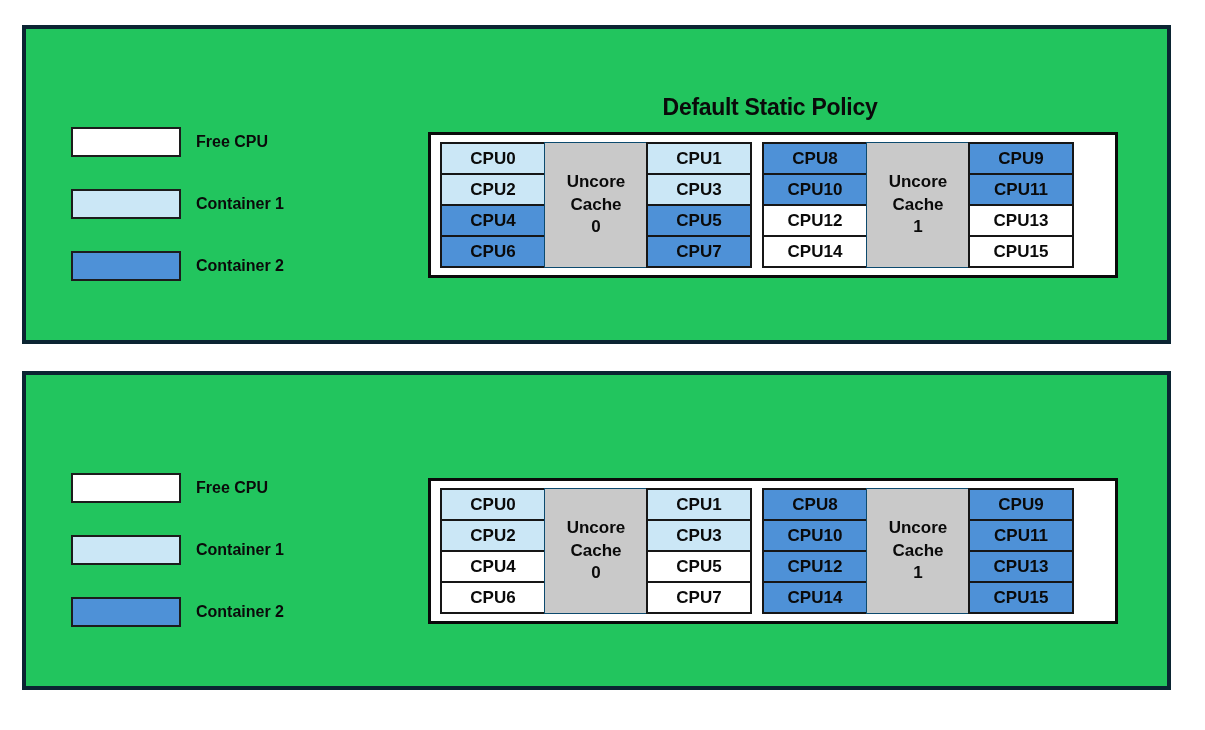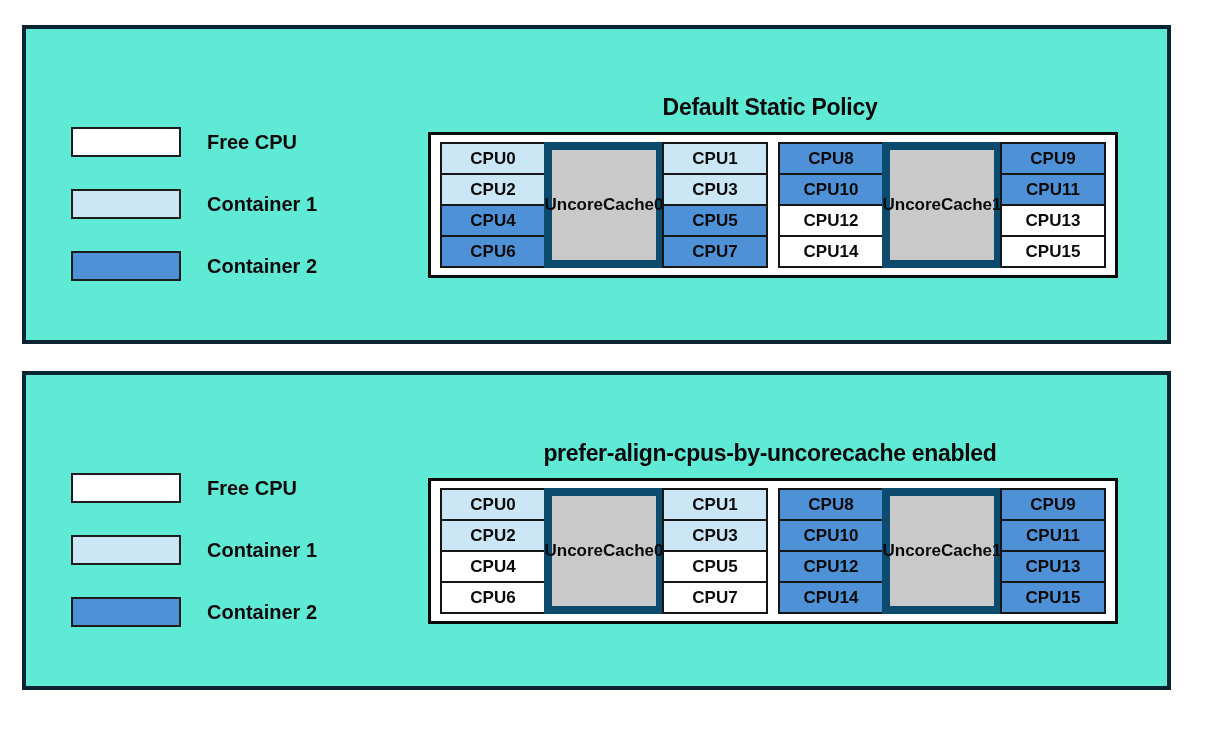--- a/index.html
+++ b/index.html
@@ -10,21 +10,21 @@
     background: #ffffff;
     font-family: "Liberation Sans", "DejaVu Sans", sans-serif;
     color: #0a0a0a;
   }
   .panel {
     position: absolute;
     left: 22px;
     width: 1149px;
     height: 319px;
     border: 4px solid var(--panel-border, #0b2432);
-    background: #5eead4;
+    background: #22c55e;
     box-sizing: border-box;
   }
   .panel-0 { top: 25px; }
   .panel-1 { top: 371px; }
 
   .panel-title {
     position: absolute;
     left: 398px;
     width: 692px;
     top: 46px;
@@ -47,22 +47,22 @@
     margin-bottom: 32px;
   }
   .legend-swatch {
     width: 110px;
     height: 30px;
     border: 2px solid #1c1c1c;
     box-sizing: border-box;
     background: #fff;
   }
   .legend-label {
-    margin-left: 26px;
-    font-size: 20px;
+    margin-left: 15px;
+    font-size: 16px;
     font-weight: bold;
     white-space: nowrap;
   }
 
   .diagram {
     position: absolute;
     left: 402px;
     top: 103px;
     width: 690px;
     height: 146px;
@@ -90,27 +90,27 @@
     box-sizing: border-box;
     display: flex;
     align-items: center;
     justify-content: center;
     font-size: 17px;
     font-weight: bold;
     background: #ffffff;
   }
   .cpu-cell:first-child { margin-top: 0; }
   .cache-box {
-    width: 120px;
+    width: 104px;
     margin: 0 -2px;
-    border: 8px solid #0c4a6e;
+    border: 1px solid #0c4a6e;
     box-sizing: border-box;
     background: var(--cache-bg, #c9c9c9);
     display: flex;
-    flex-direction: row;
+    flex-direction: column;
     align-items: center;
     justify-content: center;
     font-size: 17px;
     font-weight: bold;
     line-height: 1.32;
     text-align: center;
   }
 </style>
 </head>
 <body>
@@ -173,21 +173,20 @@
           <div class="cpu-cell" style="background: rgb(78, 145, 215);">CPU9</div>
           <div class="cpu-cell" style="background: rgb(78, 145, 215);">CPU11</div>
           <div class="cpu-cell" style="background: rgb(255, 255, 255);">CPU13</div>
           <div class="cpu-cell" style="background: rgb(255, 255, 255);">CPU15</div>
         </div>
       </div>
     </div>
   </section>
 
   <section class="panel panel-1">
-    <h2 class="panel-title">prefer-align-cpus-by-uncorecache enabled</h2>
 
     <div class="legend">
       <div class="legend-item">
         <span class="legend-swatch" style="background: rgb(255, 255, 255);"></span>
         <span class="legend-label">Free CPU</span>
       </div>
       <div class="legend-item">
         <span class="legend-swatch" style="background: rgb(203, 231, 246);"></span>
         <span class="legend-label">Container 1</span>
       </div>

